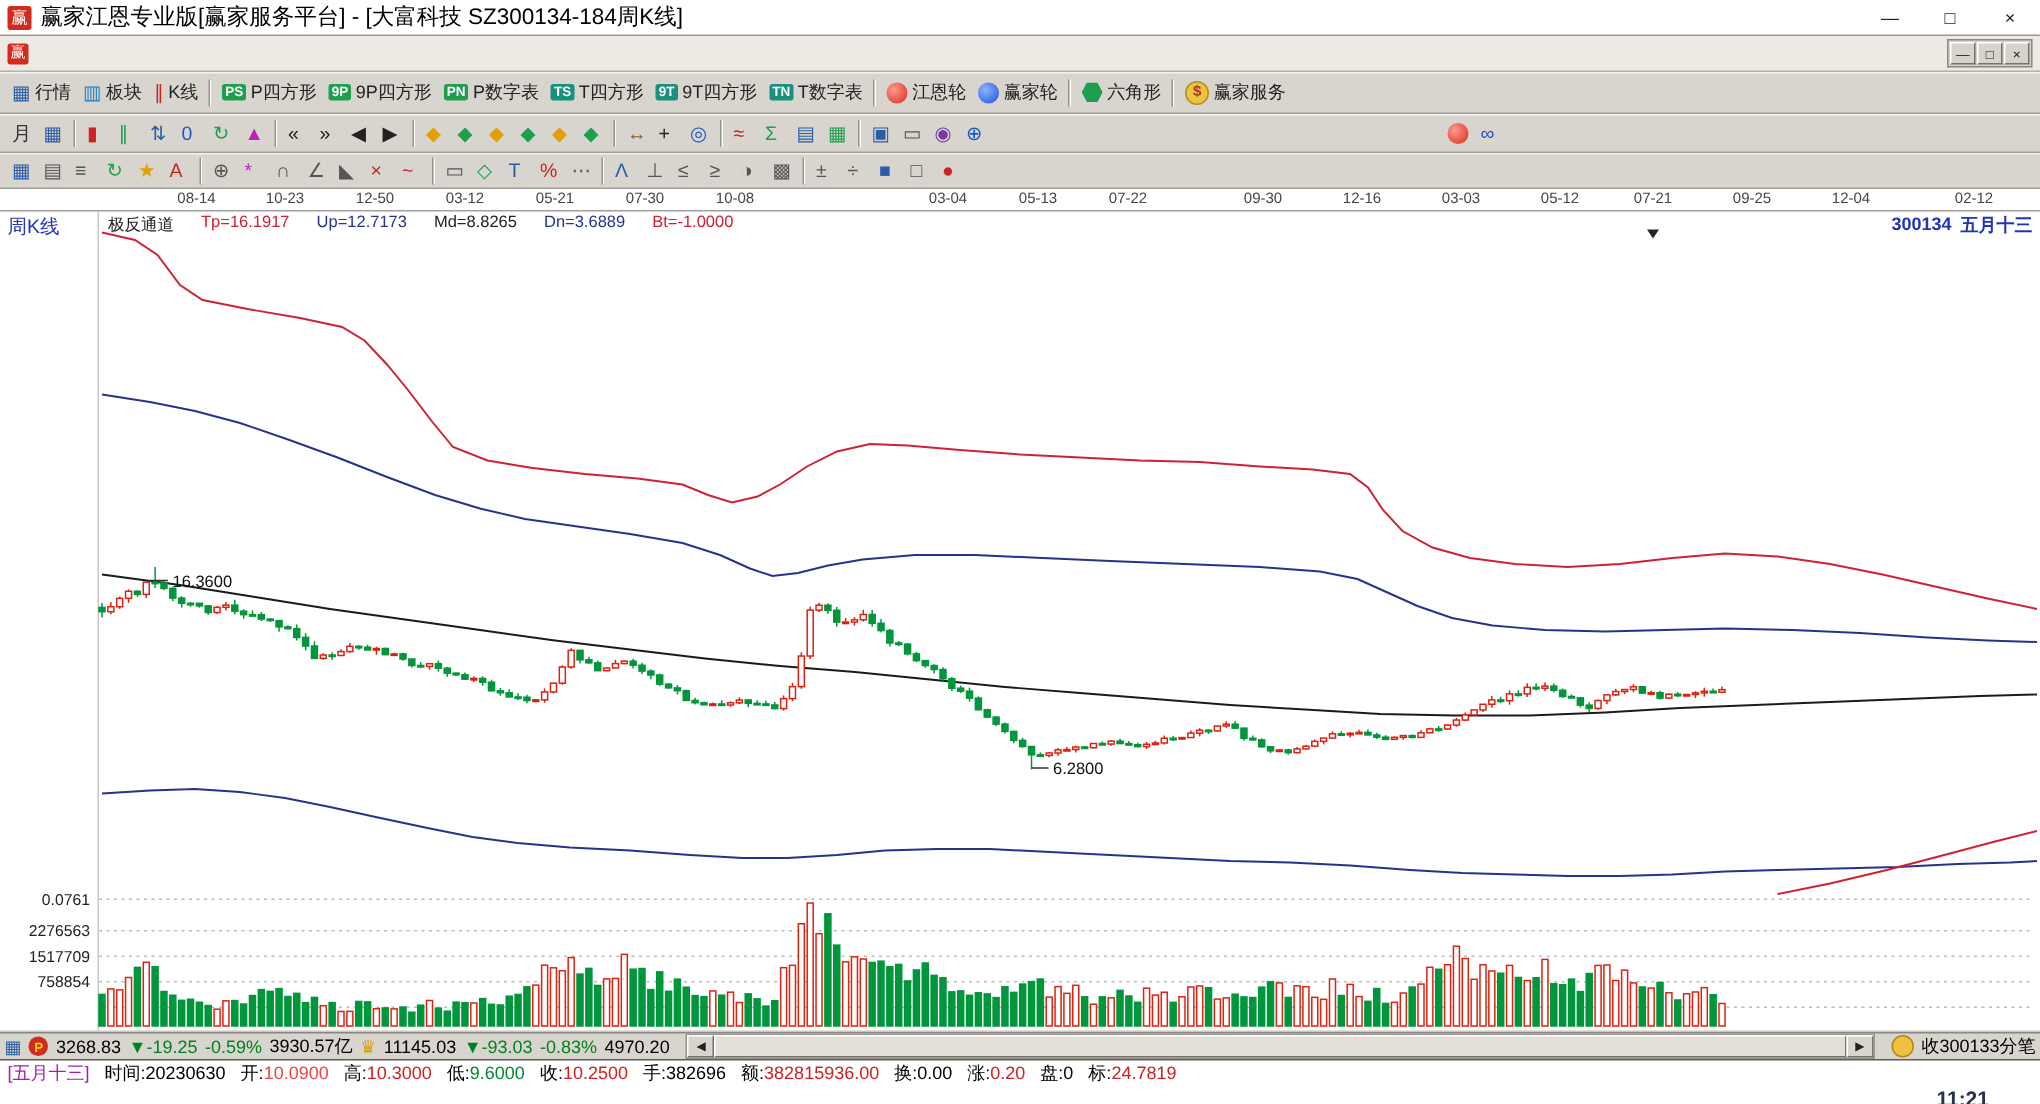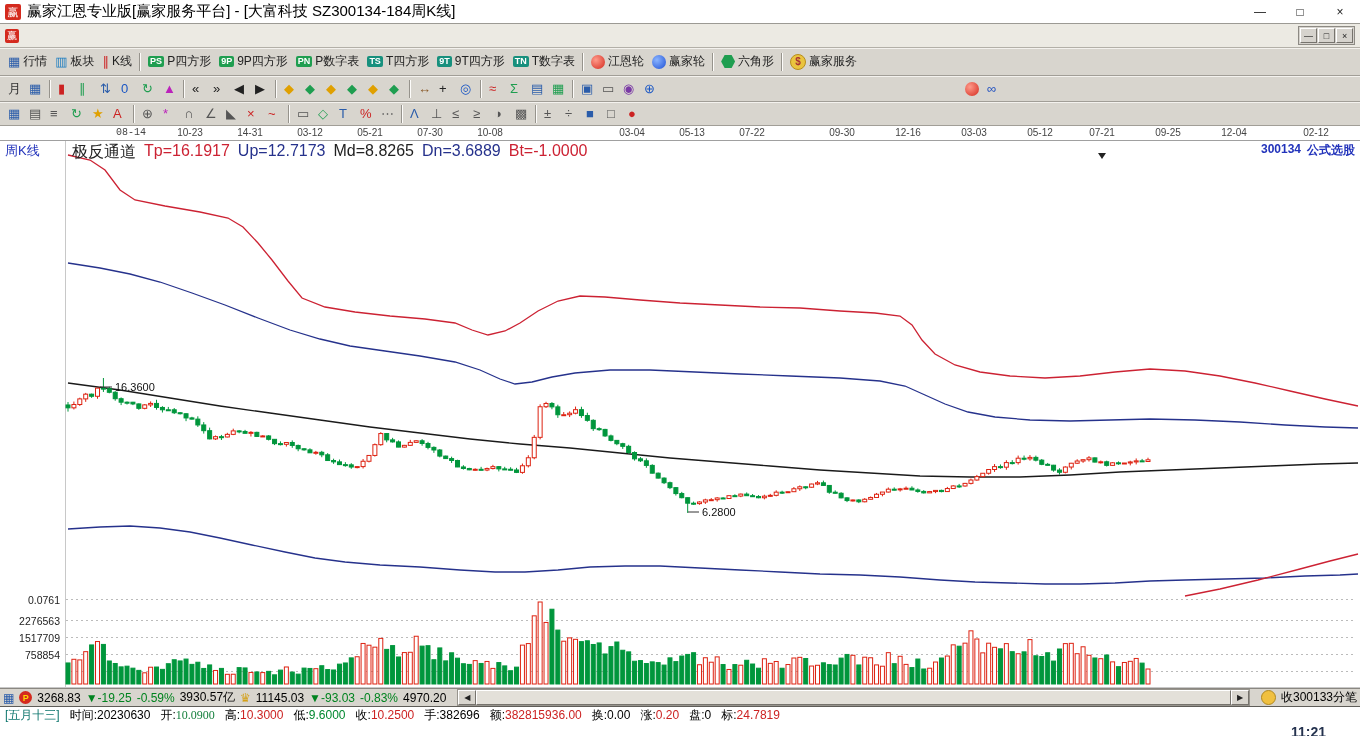--- a/index.html
+++ b/index.html
@@ -44,21 +44,21 @@
              clip-path:polygon(25% 3%,75% 3%,100% 50%,75% 97%,25% 97%,0 50%);}
   .coin{width:14px;height:14px;border-radius:50%;background:#eac43e;border:1px solid #b78e1d;
         color:#a33;font-weight:bold;font-size:10px;}
   
   .daterow{position:relative;height:14px;background:#fff;font-size:10px;color:#444;}
   .daterow span{position:absolute;top:1px;transform:translateX(-50%);white-space:nowrap;}
   
   .chart{position:relative;width:1360px;height:548px;background:#fff;}
   .chart svg{position:absolute;left:0;top:0;}
   .pane-label{position:absolute;left:5px;top:2px;font-size:13px;color:#2233bb;}
-  .indicator-line{position:absolute;left:72px;top:2px;font-size:16px;display:flex;gap:8px;white-space:nowrap;}
+  .indicator-line{position:absolute;left:72px;top:2px;font-size:11px;display:flex;gap:18px;white-space:nowrap;}
   .symbol-label{position:absolute;right:5px;top:2px;font-size:12px;color:#2233bb;font-weight:bold;display:flex;gap:6px;}
   .vol-label{position:absolute;left:0;width:60px;text-align:right;font-size:10.5px;color:#222;}
   
   .statusbar{height:18px;background:#d8d5ce;border-top:1px solid #8a8781;display:flex;align-items:center;
              font-size:12px;gap:5px;padding:0 3px;box-sizing:border-box;white-space:nowrap;}
   .sb-ico{font-size:12px;}
   .sb-p{width:13px;height:13px;border-radius:50%;background:#d42a1e;color:#ffd700;font-size:9px;
         font-weight:bold;display:flex;align-items:center;justify-content:center;flex:none;}
   .sb-v{color:#000;}
   .sb-g{color:#00831f;text-align:right;}
@@ -346,23 +346,23 @@
     </button>
     <button class="tbtn">
       <span class="ticon" style="color: rgb(85, 85, 85);">□</span>
     </button>
     <button class="tbtn">
       <span class="ticon" style="color: rgb(204, 34, 34);">●</span>
     </button>
   </div>
 
 <div class="daterow" id="daterow">
-    <span style="left: 131px; font-family: Liberation Mono, monospace;">08-14</span>
+    <span style="left: 131px;">08-14</span>
     <span style="left: 190px;">10-23</span>
-    <span style="left: 250px;">14-31</span>
+    <span style="left: 250px;">12-50</span>
     <span style="left: 310px;">03-12</span>
     <span style="left: 370px;">05-21</span>
     <span style="left: 430px;">07-30</span>
     <span style="left: 490px;">10-08</span>
     <span style="left: 550px; margin-top: 30px;">12-17</span>
     <span style="left: 632px;">03-04</span>
     <span style="left: 692px;">05-13</span>
     <span style="left: 752px;">07-22</span>
     <span style="left: 842px;">09-30</span>
     <span style="left: 908px;">12-16</span>
@@ -951,21 +951,21 @@
   <div class="indicator-line" id="indicator-line">
       <span style="color: rgb(34, 34, 34);">极反通道</span>
       <span style="color: rgb(204, 34, 51);">Tp=16.1917</span>
       <span style="color: rgb(38, 50, 140);">Up=12.7173</span>
       <span style="color: rgb(34, 34, 34);">Md=8.8265</span>
       <span style="color: rgb(38, 50, 140);">Dn=3.6889</span>
       <span style="color: rgb(204, 34, 51);">Bt=-1.0000</span>
     </div>
   <div class="symbol-label">
     <span>300134</span>
-    <span>公式选股</span>
+    <span>五月十三</span>
   </div>
   <div id="vol-labels">
       <span class="vol-label" style="top: 453.5px;">0.0761</span>
       <span class="vol-label" style="top: 474.5px;">2276563</span>
       <span class="vol-label" style="top: 491.5px;">1517709</span>
       <span class="vol-label" style="top: 508.5px;">758854</span>
     </div>
 </div>
 
 <div class="statusbar">
@@ -983,23 +983,23 @@
   <div class="sb-scroll">
     <span class="sb-arrow">◀</span>
     <span class="sb-thumb"></span>
     <span class="sb-arrow">▶</span>
   </div>
   <span class="sb-user"></span>
   <span class="sb-v">收300133分笔</span>
 </div>
 
 <div class="infobar" id="infobar">
-    <span class="if-field"><span style="color: #0f766e;">[五月十三]</span></span>
+    <span class="if-field"><span style="color: #a21caf;">[五月十三]</span></span>
     <span class="if-field"><span style="color: rgb(0, 0, 0);">时间:</span><span style="color: rgb(0, 0, 0);">20230630</span></span>
-    <span class="if-field"><span style="color: rgb(0, 0, 0);">开:</span><span style="color: #15803d; font-family: Liberation Serif, serif;">10.0900</span></span>
+    <span class="if-field"><span style="color: rgb(0, 0, 0);">开:</span><span style="color: #ef4444;">10.0900</span></span>
     <span class="if-field"><span style="color: rgb(0, 0, 0);">高:</span><span style="color: rgb(204, 34, 34);">10.3000</span></span>
     <span class="if-field"><span style="color: rgb(0, 0, 0);">低:</span><span style="color: rgb(0, 136, 47);">9.6000</span></span>
     <span class="if-field"><span style="color: rgb(0, 0, 0);">收:</span><span style="color: rgb(204, 34, 34);">10.2500</span></span>
     <span class="if-field"><span style="color: rgb(0, 0, 0);">手:</span><span style="color: #000000; text-align: center;">382696</span></span>
     <span class="if-field"><span style="color: rgb(0, 0, 0);">额:</span><span style="color: rgb(204, 34, 34);">382815936.00</span></span>
     <span class="if-field"><span style="color: rgb(0, 0, 0);">换:</span><span style="color: rgb(0, 0, 0);">0.00</span></span>
     <span class="if-field"><span style="color: rgb(0, 0, 0);">涨:</span><span style="color: rgb(204, 34, 34);">0.20</span></span>
     <span class="if-field"><span style="color: rgb(0, 0, 0);">盘:</span><span style="color: rgb(0, 0, 0);">0</span></span>
     <span class="if-field"><span style="color: rgb(0, 0, 0);">标:</span><span style="color: rgb(204, 34, 34);">24.7819</span></span>
   </div>

